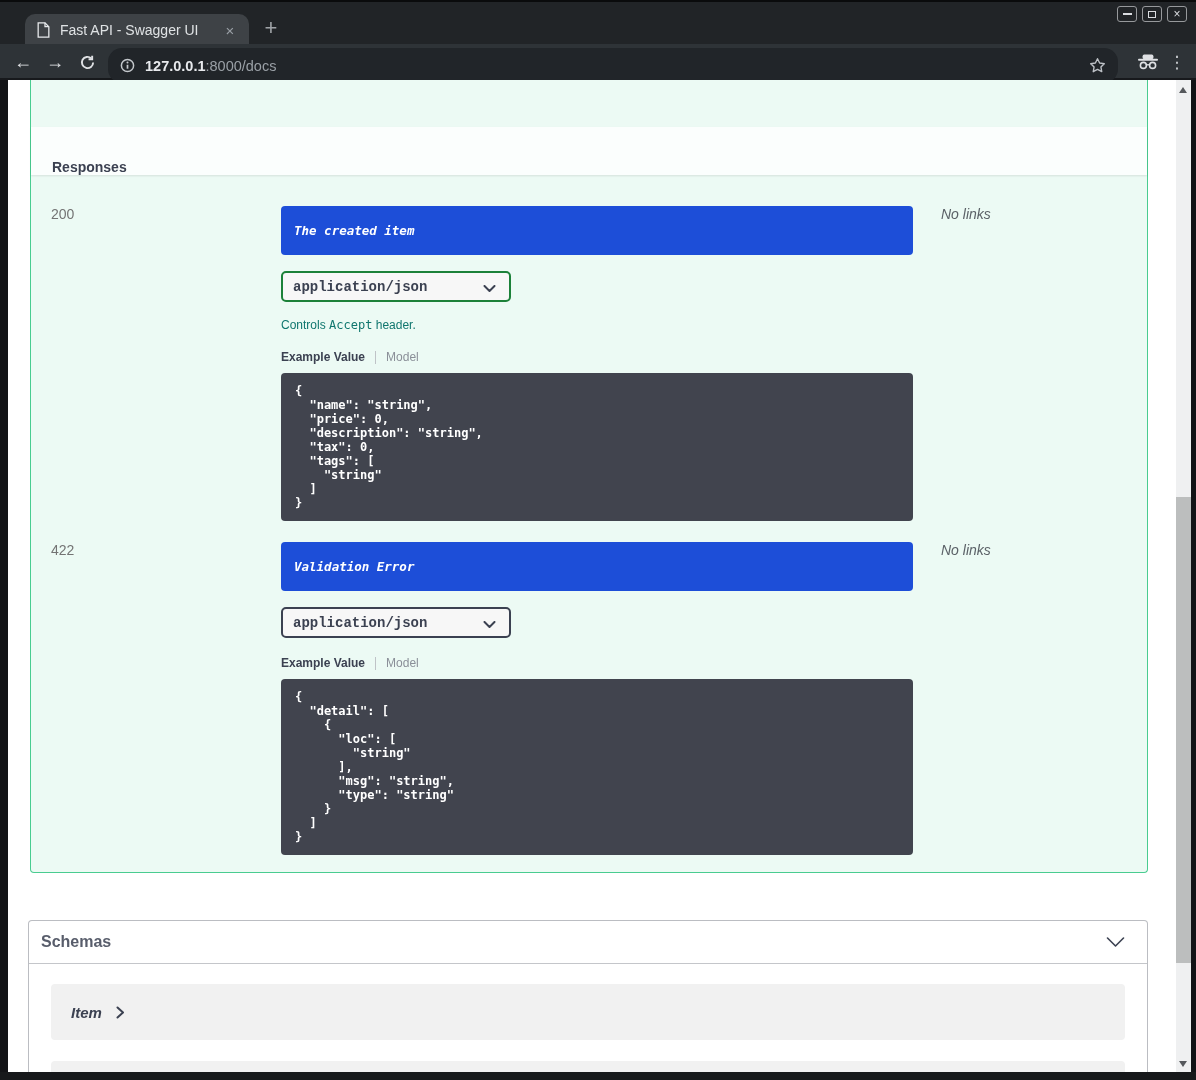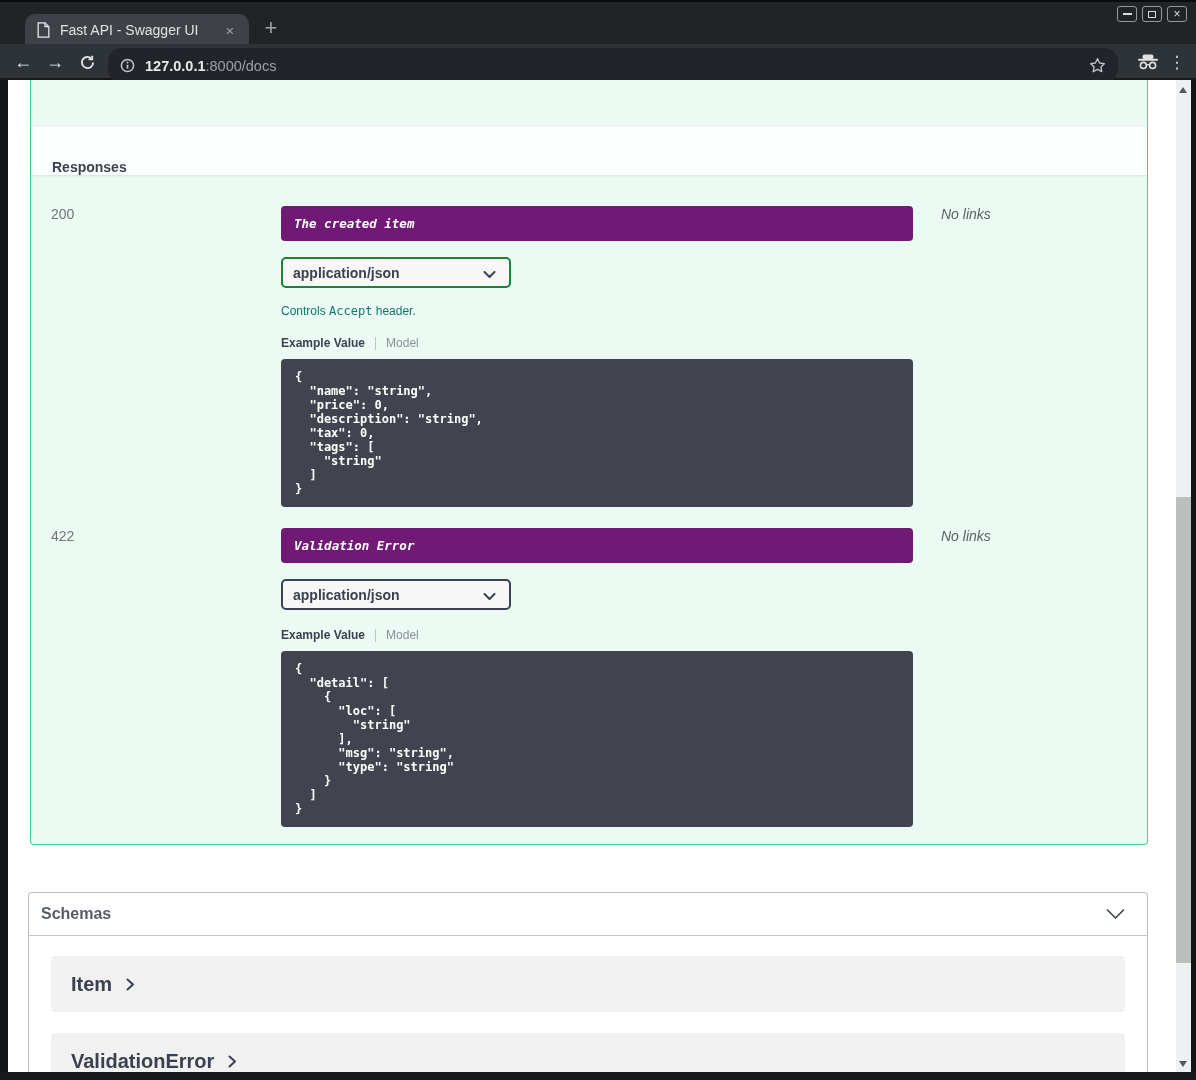--- a/index.html
+++ b/index.html
@@ -45,25 +45,25 @@
   .resp-inner { padding:18px 20px 17px 20px; }
   .tr { display:grid; grid-template-columns:230px 660px 1fr; }
   .thead { border-bottom:1px solid rgba(59,65,81,.25); padding-bottom:14px; padding-top:3px; }
   .th { font-size:13px; font-weight:700; color:#3b4151; }
   .row { padding-top:13px; }
   .row2 { margin-top:8px; }
   .td-code { font-size:14px; color:#737373; }
   .td-links { font-size:14px; font-style:italic; color:#5b6167; }
 
   .mono { font-family:"DejaVu Sans Mono","Liberation Mono",monospace; }
-  .desc-box { width:632px; height:35px; background:#701a75; border-radius:4px; display:flex; align-items:center;
+  .desc-box { width:632px; height:49px; background:#1d4ed8; border-radius:4px; display:flex; align-items:center;
               padding-left:13px; color:#fff; font-size:12.5px; font-weight:700; font-style:italic; }
   .media-select { margin-top:16px; width:230px; height:31px; background:#f7f7f7; border:2px solid #3b4151;
                   border-radius:5px; position:relative; display:flex; align-items:center; padding-left:10px;
-                  font-size:14px; font-weight:700; color:#3b4151; cursor:pointer; }
+                  font-size:14px; font-weight:700; color:#3b4151; cursor:pointer;font-family:Liberation Mono, monospace; }
   .media-select.accept { border-color:#1c8139; }
   .sel-chev { position:absolute; right:13px; top:12px; }
   .accept-note { margin-top:16px; font-size:12px; color:#0f766e; }
   .accept-note .mono { font-size:12px; }
   .mtabs { margin-top:18px; display:flex; align-items:flex-end; }
   .mtab-on { font-size:12px; font-weight:700; color:#3b4151; }
   .mtab-div { width:1px; height:13px; background:#bfc3c7; margin:0 10px; }
   .mtab-off { font-size:12px; color:#8a8f98; }
   pre.example { margin-top:9px; width:632px; background:#41444e; border-radius:4px; padding:11px 10px 11px 14px;
                 color:#fff; font-family:"DejaVu Sans Mono","Liberation Mono",monospace; font-size:12px;
@@ -71,21 +71,21 @@
 
   .schemas { margin-top:47px; margin-left:20px; width:1120px; background:#fff;
              border:1px solid rgba(59,65,81,.35); border-radius:4px; }
   .sch-header { height:43px; display:flex; align-items:center; justify-content:space-between; padding:0 22px 0 12px;
                 border-bottom:1px solid rgba(59,65,81,.3); }
   .sch-title { font-size:16px; font-weight:700; color:rgba(59,65,81,.85); }
   .sch-body { padding:20px 22px 30px 22px; }
   .model-box { height:56px; background:#f1f1f1; border-radius:4px; display:flex; align-items:center;
                padding-left:20px; cursor:pointer; }
   .model-box + .model-box { margin-top:21px; }
-  .model-name { font-size:20px; font-weight:700; color:#3b4151; margin-right:14px; }
+  .model-name { font-size:15px; font-weight:700; color:#3b4151; margin-right:14px;font-style:italic; }
 
   
   .sbar { position:absolute; right:0; top:0; width:15px; height:100%; background:#eff0f1; }
   .sb-up { position:absolute; top:7px; left:3px; width:0; height:0;
            border-left:4.5px solid transparent; border-right:4.5px solid transparent; border-bottom:6px solid #55585c; }
   .sb-dn { position:absolute; bottom:13px; left:3px; width:0; height:0;
            border-left:4.5px solid transparent; border-right:4.5px solid transparent; border-top:6px solid #55585c; }
   .sb-thumb { position:absolute; top:417px; left:0; width:15px; height:466px; background:#bcbebe; }
 
   .bottom-edge { position:absolute; left:0; right:0; bottom:0; height:8px; background:#17191b; z-index:60; }

